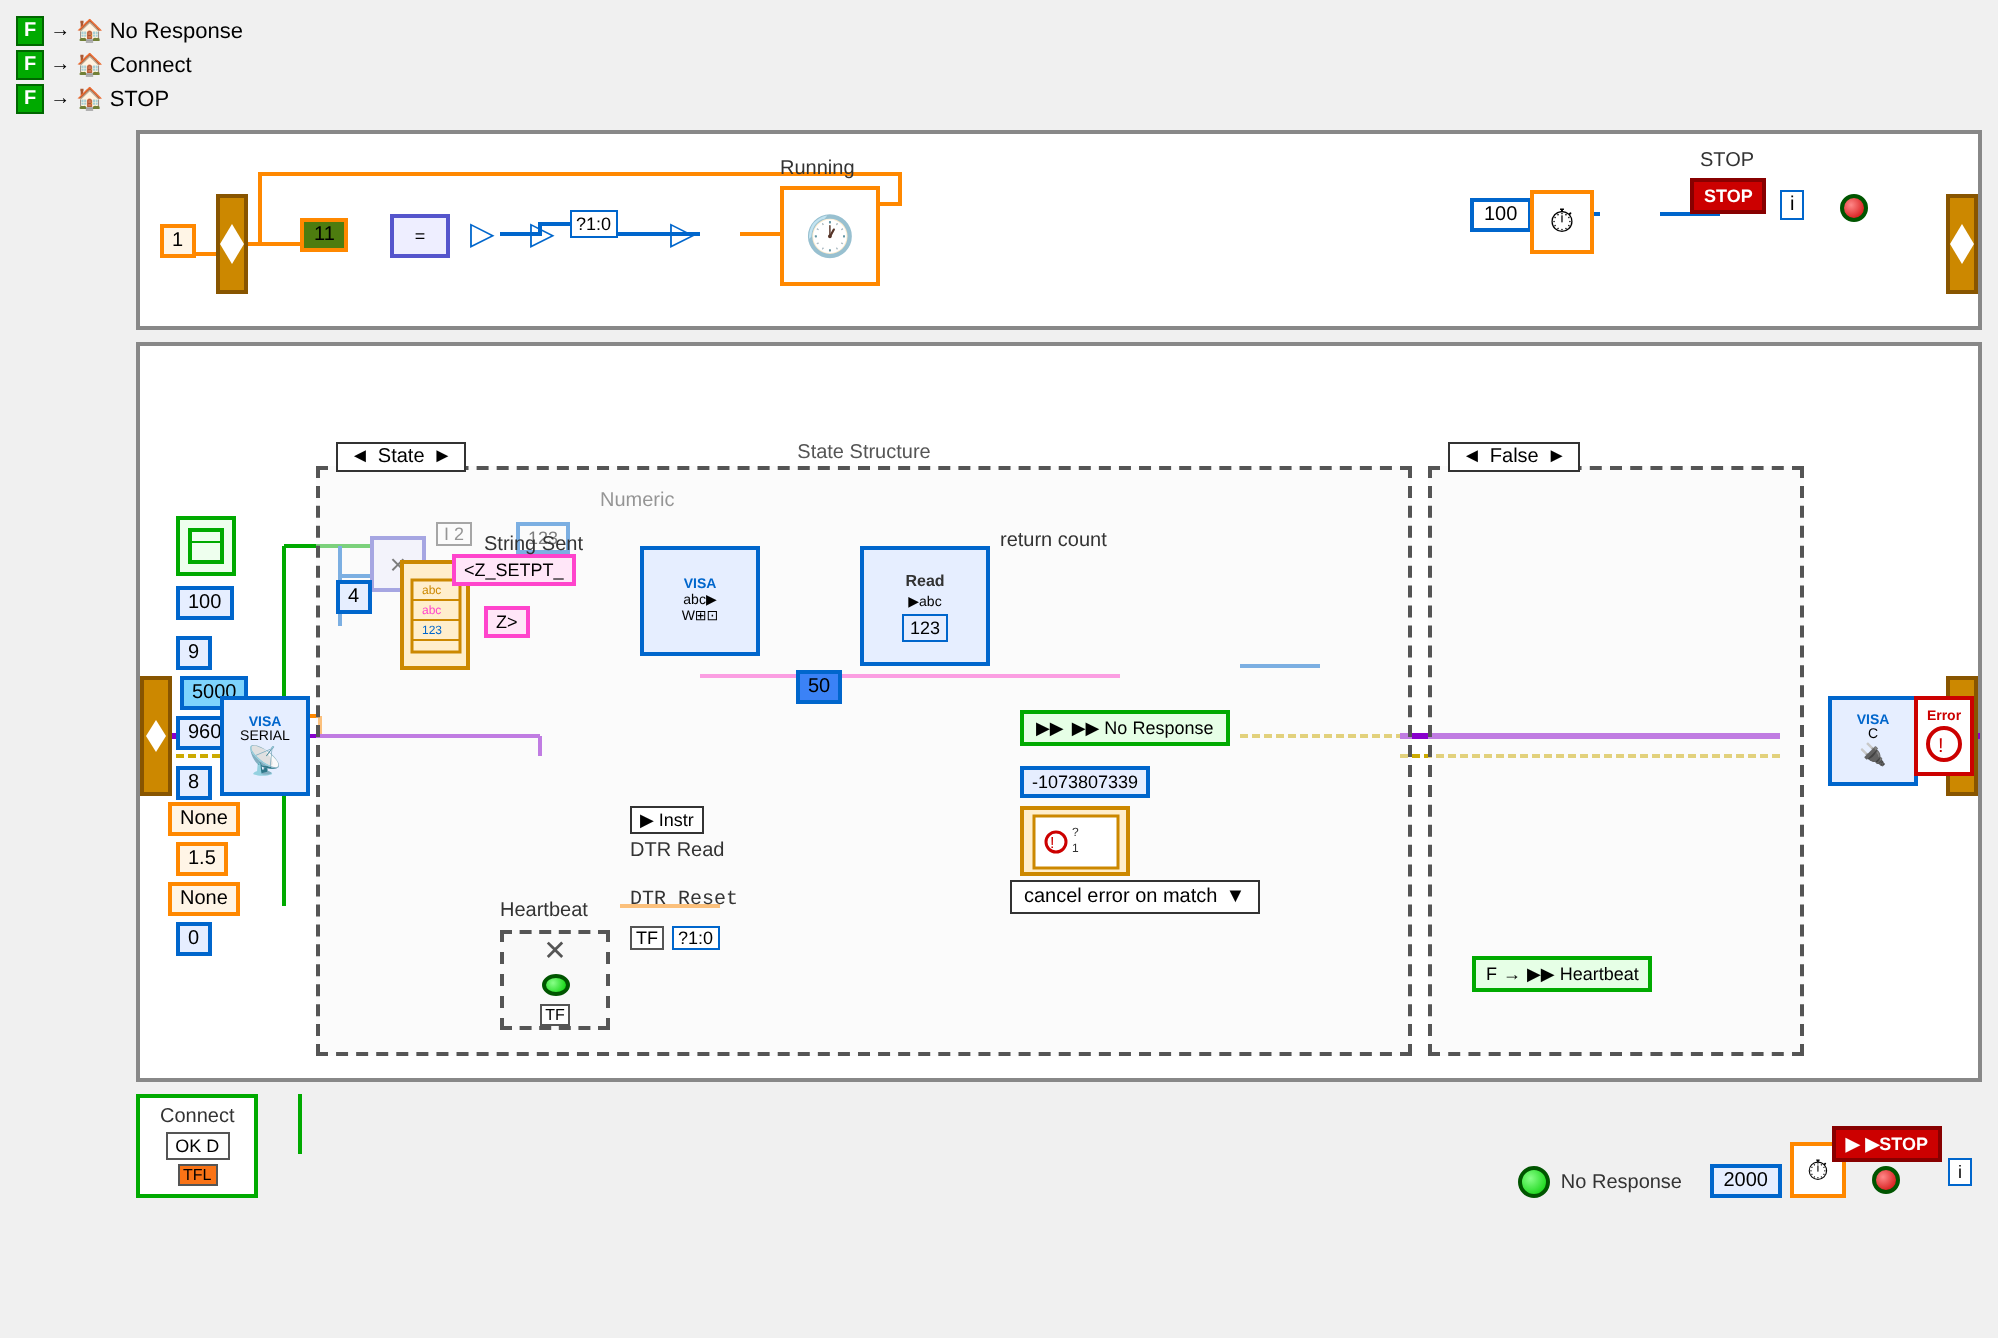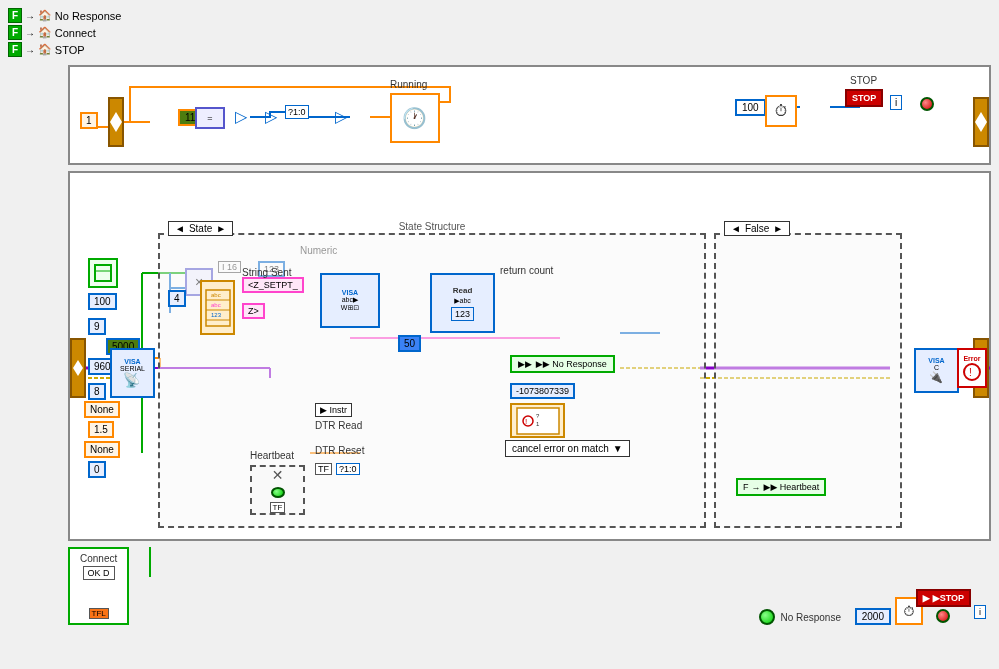--- a/index.html
+++ b/index.html
@@ -139,21 +139,21 @@
     </svg>
 
     <div style="position:absolute; left:10px; top:45px; font-size:10px; border:2px solid #ff8800; background:#fff5e6; padding:1px 4px;">1</div>
 
     <div style="position:absolute; left:38px; top:30px; width:16px; height:50px; background:#cc8800; border:2px solid #885500; display:flex; align-items:center; justify-content:center; color:white; font-size:8px;">
       <svg width="12" height="20">
           <polygon points="6,0 12,10 6,20 0,10" fill="white"></polygon>
         </svg>
     </div>
 
-    <div style="position:absolute; left:80px; top:42px; font-size:10px; border:2px solid #ff8800; background:#4d7c0f; padding:1px 5px;margin-left:28px;">11</div>
+    <div style="position:absolute; left:80px; top:42px; font-size:10px; border:2px solid #ff8800; background:#4d7c0f; padding:1px 5px;">11</div>
 
     <div style="position:absolute; left:125px; top:40px; width:30px; height:22px; background:#eeeeff; border:2px solid #5555cc; font-size:9px; display:flex; align-items:center; justify-content:center;">=</div>
 
     <div style="position:absolute; left:165px; top:40px; font-size:16px; color:#0066cc;">▷</div>
     <div style="position:absolute; left:195px; top:40px; font-size:16px; color:#0066cc;">▷</div>
 
     <div style="position:absolute; left:215px; top:38px; font-size:9px; border:1px solid #0066cc; padding:1px 2px; background:white;">?1:0</div>
 
     <div style="position:absolute; left:265px; top:40px; font-size:16px; color:#0066cc;">▷</div>
 
@@ -230,21 +230,21 @@
       <svg width="20" height="20">
           <rect x="2" y="2" width="16" height="16" fill="none" stroke="#00aa00" stroke-width="2"></rect>
           <line x1="2" y1="8" x2="18" y2="8" stroke="#00aa00"></line>
         </svg>
     </div>
 
     <div style="position:absolute; left:18px; top:120px; font-size:10px; border:2px solid #0066cc; background:#e6eeff; padding:1px 4px;">100</div>
 
     <div style="position:absolute; left:18px; top:145px; font-size:10px; border:2px solid #0066cc; background:#e6eeff; padding:1px 4px;">9</div>
 
-    <div style="position:absolute; left:36px; top:165px; font-size:10px; border:2px solid #0066cc; background:#4d7c0f; padding:1px 4px;">5000</div>
+    <div style="position:absolute; left:20px; top:165px; font-size:10px; border:2px solid #0066cc; background:#7dd3fc; padding:1px 4px;">5000</div>
 
     <div style="position:absolute; left:18px; top:185px; font-size:10px; border:2px solid #0066cc; background:#e6eeff; padding:1px 4px;">9600</div>
 
     <div style="position:absolute; left:18px; top:210px; font-size:10px; border:2px solid #0066cc; background:#e6eeff; padding:1px 4px;">8</div>
 
     <div style="position:absolute; left:14px; top:228px; font-size:10px; border:2px solid #ff8800; background:#fff5e6; padding:1px 4px;">None</div>
 
     <div style="position:absolute; left:18px; top:248px; font-size:10px; border:2px solid #ff8800; background:#fff5e6; padding:1px 4px;">1.5</div>
 
     <div style="position:absolute; left:14px; top:268px; font-size:10px; border:2px solid #ff8800; background:#fff5e6; padding:1px 4px;">None</div>
@@ -252,21 +252,21 @@
     <div style="position:absolute; left:18px; top:288px; font-size:10px; border:2px solid #0066cc; background:#e6eeff; padding:1px 4px;">0</div>
 
     <div style="position:absolute; left:40px; top:175px; width:45px; height:50px; border:2px solid #0066cc; background:#e6eeff; font-size:7px; display:flex; flex-direction:column; align-items:center; justify-content:center; text-align:center;">
       <div style="color:#0066cc; font-weight:bold; font-size:7px;">VISA</div>
       <div style="font-size:7px;">SERIAL</div>
       <div style="font-size:14px;">📡</div>
     </div>
 
     <div style="position:absolute; left:115px; top:95px; width:28px; height:28px; background:#eeeeff; border:2px solid #5555cc; font-size:14px; display:flex; align-items:center; justify-content:center;">×</div>
 
-    <div style="position:absolute; left:148px; top:88px; font-size:9px; color:#333; border:1px solid #555; padding:0 3px; background:white;">I 16</div>
+    <div style="position:absolute; left:148px; top:88px; font-size:9px; color:#333; border:1px solid #555; padding:0 3px; background:white;">I 2</div>
 
     <div style="position:absolute; left:188px; top:88px; font-size:9px; border:2px solid #0066cc; background:white; padding:1px 4px;">123</div>
 
     <div style="position:absolute; left:230px; top:72px; font-size:10px; color:#333;">Numeric</div>
 
     <div style="position:absolute; left:88px; top:60px; width:548px; height:295px; border:2px dashed #555; background:rgba(248,248,248,0.5);">
 
       <div style="position:absolute; top:-14px; left:8px; background:white; border:1px solid #333; font-size:10px; padding:1px 6px; display:flex; align-items:center; gap:4px;">
         <span>◄</span>
         <span>State</span>
@@ -282,21 +282,21 @@
           <rect x="2" y="2" width="24" height="36" fill="none" stroke="#cc8800" stroke-width="1.5"></rect>
           <line x1="2" y1="12" x2="26" y2="12" stroke="#cc8800"></line>
           <line x1="2" y1="22" x2="26" y2="22" stroke="#cc8800"></line>
           <line x1="2" y1="32" x2="26" y2="32" stroke="#cc8800"></line>
           <text x="7" y="9" font-size="6" fill="#cc8800">abc</text>
           <text x="7" y="19" font-size="6" fill="#ff44cc">abc</text>
           <text x="7" y="29" font-size="6" fill="#0066cc">123</text>
         </svg>
       </div>
 
-      <div style="position:absolute; left:82px; top:42px; font-size:9px; border:2px solid #ff44cc; background:#ffe6f8; padding:1px 4px; white-space:nowrap;">&lt;Z_SETPT_</div>
+      <div style="position:absolute; left:66px; top:42px; font-size:9px; border:2px solid #ff44cc; background:#ffe6f8; padding:1px 4px; white-space:nowrap;">&lt;Z_SETPT_</div>
 
       <div style="position:absolute; left:82px; top:32px; font-size:10px; color:#333;">String Sent</div>
 
       <div style="position:absolute; left:82px; top:68px; font-size:9px; border:2px solid #ff44cc; background:#ffe6f8; padding:1px 4px;">Z&gt;</div>
 
       <div style="position:absolute; left:160px; top:38px; width:60px; height:55px; background:#e6eeff; border:2px solid #0066cc; font-size:7px; display:flex; flex-direction:column; align-items:center; justify-content:center; text-align:center;">
         <div style="font-size:7px; color:#0066cc; font-weight:bold;">VISA</div>
         <div style="font-size:7px;">abc▶</div>
         <div style="font-size:7px;">W⊞⊡</div>
       </div>
@@ -341,21 +341,21 @@
         <div style="font-size:14px; color:#555;">✕</div>
 
         <div class="led led-green"></div>
         <div style="font-size:8px; border:1px solid #555; padding:0 2px; background:white;">TF</div>
       </div>
 
       <div style="position:absolute; left:155px; top:185px; font-size:10px; color:#333; white-space:nowrap;">DTR Read</div>
 
       <div style="position:absolute; left:155px; top:168px; font-size:9px; border:1px solid #333; background:white; padding:1px 4px; white-space:nowrap;">▶ Instr</div>
 
-      <div style="position:absolute; left:155px; top:210px; font-size:10px; color:#333; white-space:nowrap;">DTR Reset</div>
+      <div style="position:absolute; left:155px; top:210px; font-size:10px; color:#333; white-space:nowrap;font-family:Liberation Mono, monospace;">DTR Reset</div>
 
       <div style="position:absolute; left:155px; top:228px; display:flex; gap:4px; align-items:center;">
         <div style="font-size:9px; border:1px solid #555; padding:0 2px; background:white;">TF</div>
         <div style="font-size:9px; border:1px solid #0066cc; padding:0 2px; background:white;">?1:0</div>
       </div>
 
     </div>
 
     <div style="position:absolute; left:644px; top:60px; width:188px; height:295px; border:2px dashed #555; background:rgba(248,248,248,0.5);">
 
@@ -386,21 +386,21 @@
       </svg>
     </div>
 
   </div>
 
   <div style="position:relative; margin-left:60px; margin-top:6px; display:flex; align-items:flex-start; gap:20px;">
 
     <div style="border:2px solid #00aa00; background:white; padding:4px 10px; display:flex; flex-direction:column; align-items:center; gap:2px;">
       <div style="font-size:10px; color:#333;">Connect</div>
       <div style="font-size:9px; border:1px solid #555; padding:1px 4px; background:white;">OK D</div>
-      <div style="font-size:8px; border:1px solid #555; padding:0 2px; background:#f97316;margin-top:26px;">TFL</div>
+      <div style="font-size:8px; border:1px solid #555; padding:0 2px; background:#f97316;">TFL</div>
     </div>
 
     <div style="width:2px; height:30px; background:#00aa00; margin-top:0;"></div>
 
     <div style="position:absolute; right:150px; bottom:0; display:flex; align-items:center; gap:5px;">
       <div class="led led-green" style="width:16px; height:16px;"></div>
       <div style="font-size:10px; color:#333;">No Response</div>
     </div>
 
     <div style="position:absolute; right:100px; bottom:0; font-size:10px; border:2px solid #0066cc; background:#e6eeff; padding:1px 5px;">2000</div>

